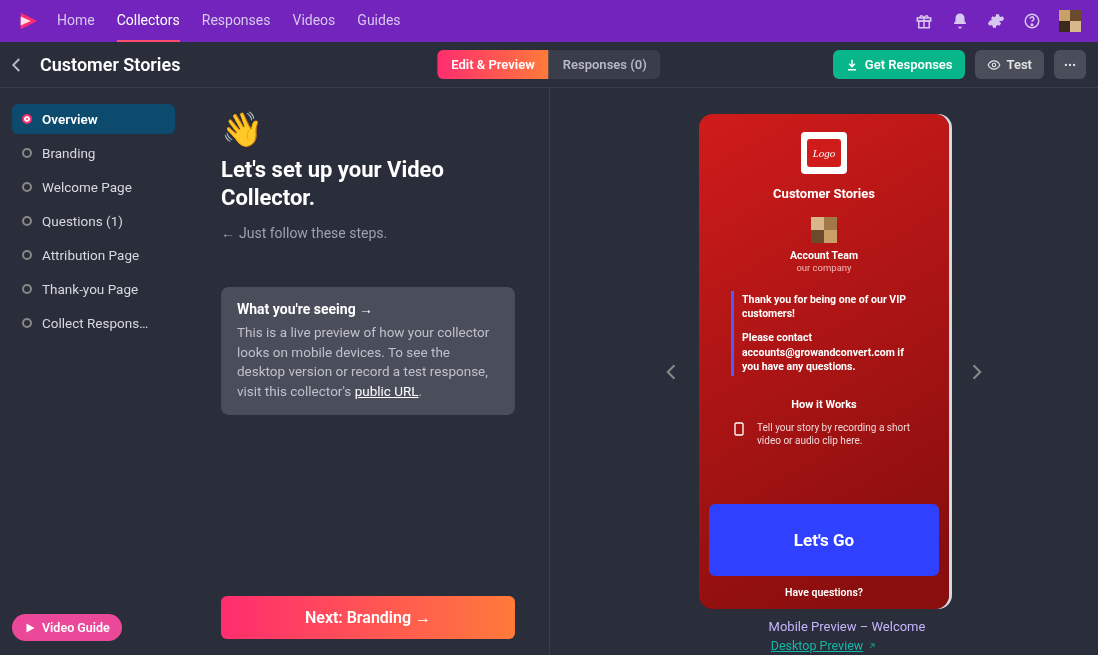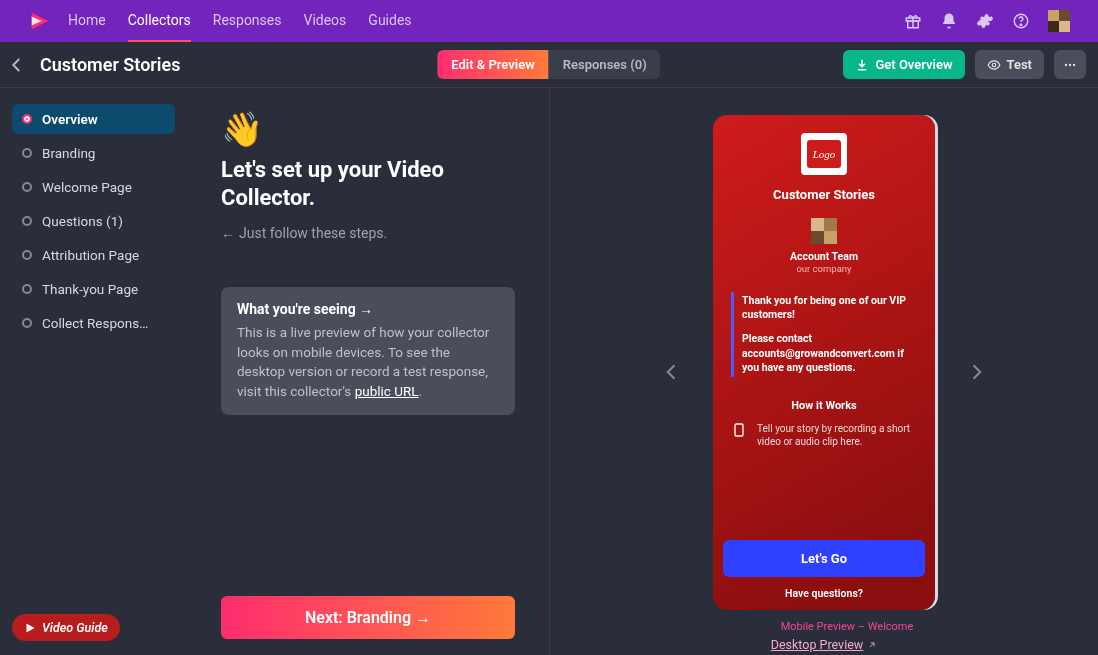--- a/index.html
+++ b/index.html
@@ -1,19 +1,19 @@
 <!DOCTYPE html>
 <html><head>
 <meta charset="utf-8">
 <style>
   * { margin:0; padding:0; box-sizing:border-box; font-family:-apple-system,BlinkMacSystemFont,"Segoe UI",Roboto,sans-serif; }
   body { background:#2a2d3a; color:#e5e5e5; width:1098px; height:655px; overflow:hidden; }
 
   
-  .topbar { height:42px; background:#7224bd; display:flex; align-items:center; padding:0 28px; position:relative; }
+  .topbar { height:42px; background:#7224bd; display:flex; align-items:center; padding:0 17px; position:relative; }
   .topbar .logo { width:22px; height:22px; margin-right:18px; display:flex; align-items:center; justify-content:center; }
   .topbar .logo svg { width:22px; height:22px; }
   .nav { display:flex; gap:22px; }
   .nav a { color:#d8c7f0; font-size:14px; text-decoration:none; padding:12px 0; cursor:pointer; }
   .nav a.active { color:#fff; border-bottom:3px solid #ff4d6d; }
   .top-right { margin-left:auto; display:flex; align-items:center; gap:18px; }
   .top-right .ic { width:18px; height:18px; color:#d8c7f0; cursor:pointer; display:flex; align-items:center; justify-content:center; }
   .avatar-top { width:22px; height:22px; cursor:pointer; }
   .avatar-top .px { width:100%; height:100%; display:grid; grid-template-columns:1fr 1fr; grid-template-rows:1fr 1fr; }
   .avatar-top .px span:nth-child(1){background:#c9a068;} .avatar-top .px span:nth-child(2){background:#6b4b2c;}
@@ -43,63 +43,63 @@
   .steps { list-style:none; }
   .steps li { display:flex; align-items:center; gap:10px; padding:7px 10px; border-radius:6px; font-size:13.5px; color:#d8d8e0; cursor:pointer; position:relative; }
   .steps li + li { margin-top:4px; }
   .steps li .dot { width:10px; height:10px; border-radius:50%; border:2px solid #888; background:#2a2d3a; flex-shrink:0; z-index:1; }
   .steps li.active { background:#0c4a6e; color:#fff; font-weight:600; }
   .steps li.active .dot { border-color:#ff2d6f; background:#ff2d6f; box-shadow:inset 0 0 0 2px #fff; }
   .steps::before { content:""; position:absolute; left:28px; top:30px; bottom:362px; width:2px; background:#4a4d5a; }
   .steps-wrap { position:relative; }
 
   
-  .video-guide { position:absolute; left:12px; bottom:14px; background:#b91c1c; color:#fff; padding:6px 12px; border-radius:14px; font-size:12.5px; font-weight:600; display:flex; align-items:center; gap:6px; cursor:pointer;font-style:italic; }
+  .video-guide { position:absolute; left:12px; bottom:14px; background:#ec4899; color:#fff; padding:6px 12px; border-radius:14px; font-size:12.5px; font-weight:600; display:flex; align-items:center; gap:6px; cursor:pointer; }
   .video-guide svg { width:12px; height:12px; }
 
   
   .wave { font-size:34px; line-height:1; }
   .headline { font-size:22px; font-weight:700; color:#fff; margin-top:10px; line-height:1.25; }
   .substep { color:#a0a0b0; font-size:14px; margin-top:14px; }
   .substep .arr { margin-right:4px; }
   .card { background:#4a4d5a; border-radius:8px; padding:14px 16px; margin-top:46px; }
   .card h4 { font-size:14px; font-weight:700; color:#fff; }
   .card p { font-size:13.5px; color:#c0c0cc; margin-top:6px; line-height:1.45; }
   .card a { color:#fff; text-decoration:underline; cursor:pointer; }
   .next-btn { position:absolute; left:34px; right:34px; bottom:16px; background:linear-gradient(90deg,#ff2d6f,#ff7a3a); color:#fff; text-align:center; padding:12px 0; border-radius:6px; font-weight:600; cursor:pointer; }
 
   
   .nav-chevron { position:absolute; top:50%; transform:translateY(-50%); color:#888; cursor:pointer; width:24px; height:24px; display:flex; align-items:center; justify-content:center; }
   .nav-chevron.left { left:110px; }
   .nav-chevron.right { right:110px; }
   .nav-chevron svg { width:20px; height:20px; }
 
   .phone-wrap { display:flex; flex-direction:column; align-items:center; }
-  .phone { width:222px; height:495px; border-radius:14px; overflow:hidden; position:relative; box-shadow:3px 0 0 #d8d8e0; margin-top:24px; }
+  .phone { width:250px; height:495px; border-radius:14px; overflow:hidden; position:relative; box-shadow:3px 0 0 #d8d8e0; margin-top:24px; }
   .phone-inner { position:absolute; inset:0; background:linear-gradient(150deg,#d01b1b 0%,#8a0e0e 90%); color:#fff; padding:18px 0 0 0; display:flex; flex-direction:column; align-items:center; }
   .logo-box { width:46px; height:42px; background:#fff; border-radius:4px; display:flex; align-items:center; justify-content:center; }
   .logo-box .inner { width:34px; height:28px; background:#d01b1b; border-radius:3px; display:flex; align-items:center; justify-content:center; font-family:cursive; font-size:11px; color:#fff; font-style:italic; }
   .phone h3 { font-size:13px; font-weight:700; margin-top:12px; }
   .team-avatar { width:26px; height:26px; margin-top:16px; }
   .team-avatar .px { width:100%; height:100%; display:grid; grid-template-columns:1fr 1fr; grid-template-rows:1fr 1fr; }
   .team-avatar .px span:nth-child(1){background:#d8b88a;} .team-avatar .px span:nth-child(2){background:#a37848;}
   .team-avatar .px span:nth-child(3){background:#6b4b2c;} .team-avatar .px span:nth-child(4){background:#c9a068;}
   .team-name { font-size:10.5px; font-weight:700; margin-top:6px; }
   .team-sub  { font-size:9.5px; color:#f0b8b8; }
   .msg { width:186px; margin-top:18px; border-left:3px solid #4a5eff; padding:2px 0 2px 8px; font-size:10.5px; font-weight:700; line-height:1.35; }
   .msg p + p { margin-top:10px; }
   .howit { font-size:11px; font-weight:700; margin-top:22px; }
   .howrow { width:186px; display:flex; gap:10px; margin-top:10px; font-size:10px; line-height:1.3; color:#f0d8d8; }
   .howrow .ic { width:16px; flex-shrink:0; }
   .cta-bar { position:absolute; bottom:0; left:0; right:0; padding:0 10px 10px 10px; }
-  .letsgo { background:#3040ff; color:#fff; text-align:center; padding:11px 0; border-radius:6px; font-weight:700; font-size:13px; cursor:pointer; }
+  .letsgo { background:#3040ff; color:#fff; text-align:center; padding:26px 0; border-radius:6px; font-weight:700; font-size:17px; cursor:pointer; }
   .haveq { text-align:center; font-size:10.5px; font-weight:600; margin-top:10px; }
 
-  .preview-caption { font-size:11px; color:#ec4899; margin-top:10px;margin-left:46px; }
-  .desktop-link { font-size:12.5px; color:#f9a8d4; text-decoration:underline; margin-top:4px; cursor:pointer; display:flex; align-items:center; gap:4px; }
+  .preview-caption { font-size:13px; color:#c4b5fd; margin-top:10px;margin-left:46px; }
+  .desktop-link { font-size:12.5px; color:#14b8a6; text-decoration:underline; margin-top:4px; cursor:pointer; display:flex; align-items:center; gap:4px; }
   .desktop-link svg { width:10px; height:10px; }
 </style>
 </head>
 <body>
 
 <div class="topbar">
   <div class="logo">
     <svg viewBox="0 0 24 24">
         <polygon points="4,3 22,12 4,21" fill="#ff2d6f"></polygon>
         <polygon points="4,7 15,12 4,17" fill="#fff" opacity="0.85"></polygon>
@@ -160,21 +160,21 @@
   <div class="pill-wrap">
     <div class="pill active">Edit &amp; Preview</div>
     <div class="pill">Responses (0)</div>
   </div>
 
   <div class="sub-right">
     <div class="btn btn-green">
       <svg viewBox="0 0 24 24" fill="none" stroke="#fff" stroke-width="2.5">
           <path d="M12 3v12M7 10l5 5 5-5M5 20h14"></path>
         </svg>
-      <span>Get Overview</span>
+      <span>Get Responses</span>
     </div>
     <div class="btn btn-grey">
       <svg viewBox="0 0 24 24" fill="none" stroke="currentColor" stroke-width="2">
           <circle cx="12" cy="12" r="3"></circle>
           <path d="M2 12s3.5-7 10-7 10 7 10 7-3.5 7-10 7S2 12 2 12z"></path>
         </svg>
       <span>Test</span>
     </div>
     <div class="btn btn-grey square">
       <svg viewBox="0 0 24 24" fill="currentColor">

